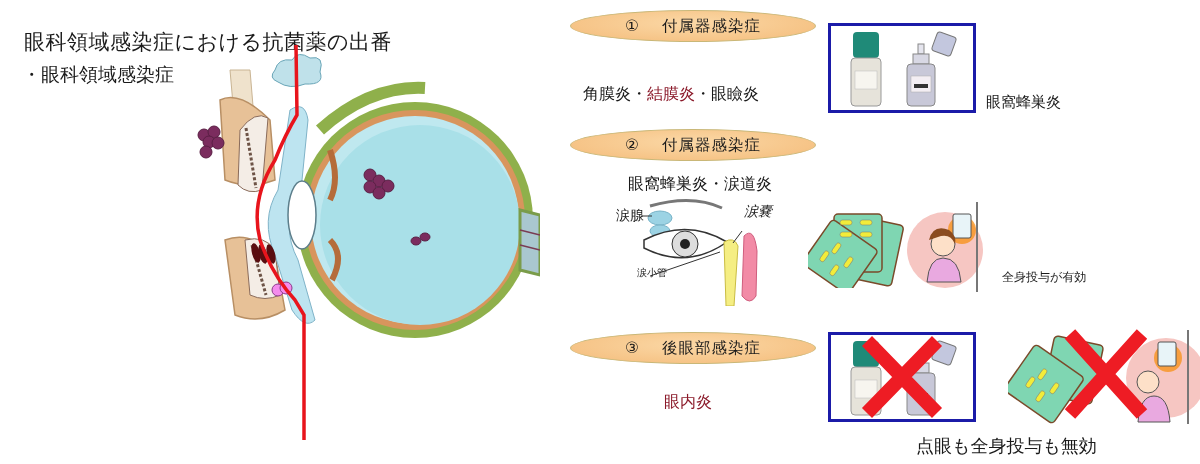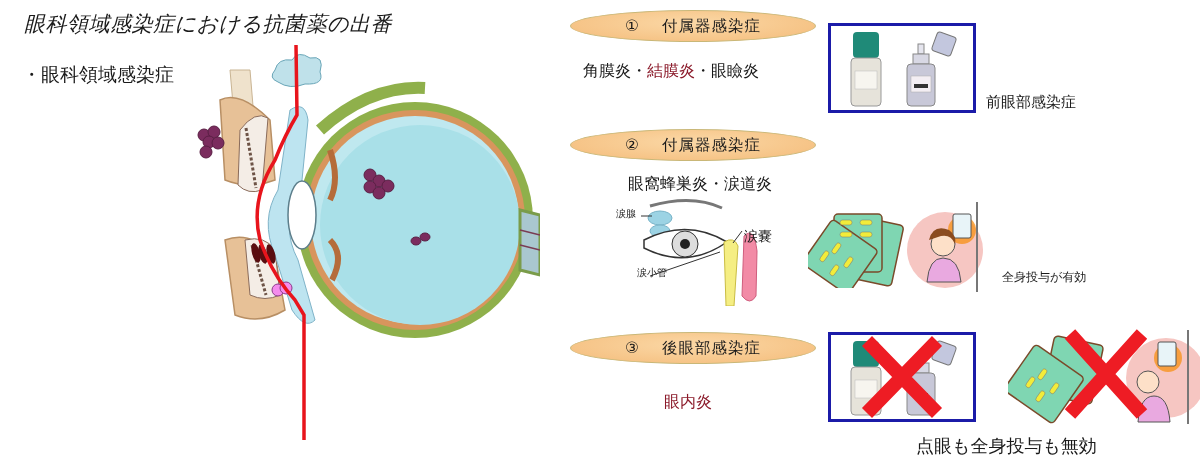--- a/index.html
+++ b/index.html
@@ -1,19 +1,19 @@
 <!DOCTYPE html>
 <html><head>
 <meta charset="utf-8">
 <style>
   * { box-sizing: border-box; margin: 0; padding: 0; }
   html, body { width: 1200px; height: 464px; background: #ffffff; overflow: hidden; }
   body { position: relative; font-family: "DejaVu Sans", "Liberation Sans", sans-serif; color: #1a1a1a; }
   .abs { position: absolute; }
-  .title { left: 24px; top: 10px; font-size: 21px; letter-spacing: 0.5px; white-space: nowrap; font-style: italic; }
+  .title { left: 24px; top: 28px; font-size: 21px; letter-spacing: 0.5px; white-space: nowrap; }
   .bullet { left: 22px; top: 62px; font-size: 19px; white-space: nowrap; text-align: right; }
   .pill {
     width: 246px; height: 32px; border-radius: 50%;
     background: radial-gradient(ellipse at 50% 40%, #fbd8a6 0%, #f6c487 70%, #e9b070 100%);
     border: 1px solid #c9b777;
     display: flex; align-items: center; justify-content: center;
     font-size: 15.5px; letter-spacing: 1px; white-space: nowrap;
   }
   .pill .num { margin-right: 22px; }
   .txt { font-size: 16px; white-space: nowrap; }
@@ -82,60 +82,60 @@
     </g>
 
     <path d="M116,5 L117,75 Q105,95 95,120 Q70,160 80,200 Q92,235 115,260 L124,275 L124,400" stroke="#e8141c" stroke-width="3.5" fill="none"></path>
   </svg>
 </div>
 
 <div class="abs pill" style="left:570px;top:10px;">
   <span class="num">①</span>
   <span>付属器感染症</span>
 </div>
-<div class="abs txt" style="left:583px;top:61px;">
+<div class="abs txt" style="left:583px;top:84px;">
   <span>角膜炎</span><span>・</span><span class="red">結膜炎</span><span>・</span><span>眼瞼炎</span>
 </div>
 <div class="abs frame" style="left:828px;top:23px;width:148px;height:90px;">
   <svg width="142" height="84" viewBox="0 0 142 84">
     <rect x="22" y="6" width="26" height="26" rx="4" fill="#1f8a78"></rect>
     <rect x="20" y="32" width="30" height="48" rx="4" fill="#e6e3da" stroke="#999"></rect>
     <rect x="24" y="45" width="22" height="18" fill="#f7f5ef" stroke="#bbb" stroke-width="0.5"></rect>
     <rect x="87" y="18" width="6" height="10" fill="#e5e5ee" stroke="#888"></rect>
     <rect x="82" y="28" width="16" height="10" fill="#d8d8e4" stroke="#888"></rect>
     <rect x="76" y="38" width="28" height="42" rx="4" fill="#c8c8d8" stroke="#888"></rect>
     <rect x="80" y="50" width="20" height="16" fill="#f3eef3" stroke="#aaa" stroke-width="0.5"></rect>
     <rect x="83" y="58" width="14" height="4" fill="#333"></rect>
     <rect x="103" y="8" width="20" height="20" rx="3" fill="#c3c7de" stroke="#777" transform="rotate(20 113 18)"></rect>
   </svg>
 </div>
-<div class="abs txt" style="left:986px;top:93px;font-size:15px;">前眼部感染症</div>
+<div class="abs txt" style="left:986px;top:93px;font-size:15px;">眼窩蜂巣炎</div>
 
 <div class="abs pill" style="left:570px;top:129px;">
   <span class="num">②</span>
   <span>付属器感染症</span>
 </div>
 <div class="abs txt" style="left:628px;top:174px;text-align:center;">眼窩蜂巣炎・涙道炎</div>
 <div class="abs" style="left:612px;top:196px;width:196px;height:110px;">
   <svg width="196" height="110" viewBox="0 0 196 110">
     <path d="M38,10 Q80,-2 110,12" stroke="#777" stroke-width="3" fill="none"></path>
     <ellipse cx="48" cy="22" rx="12" ry="7" fill="#9cd3e4" stroke="#78b3c8"></ellipse>
     <ellipse cx="48" cy="35" rx="10" ry="6" fill="#9cd3e4" stroke="#78b3c8"></ellipse>
     <path d="M32,44 Q75,22 115,46 Q75,74 32,52 Z" fill="#fff" stroke="#333" stroke-width="1.5"></path>
     <circle cx="73" cy="48" r="13" fill="#ddd" stroke="#333"></circle>
     <circle cx="73" cy="48" r="5" fill="#222"></circle>
     <path d="M112,46 Q122,40 126,50 L122,110 L114,110 Z" fill="#f5ee83" stroke="#c9bc43"></path>
     <path d="M132,40 Q142,30 145,55 L144,100 Q138,110 130,100 Z" fill="#f28ba6" stroke="#cf5d7d"></path>
     <line x1="29" y1="20" x2="40" y2="20" stroke="#333"></line>
     <line x1="38" y1="80" x2="108" y2="56" stroke="#333"></line>
     <line x1="121" y1="47" x2="130" y2="35" stroke="#333"></line>
   </svg>
-  <div class="abs" style="left:4px;top:11px;font-size:10px;">涙腺</div>
+  <div class="abs" style="left:4px;top:11px;font-size:14px;">涙腺</div>
   <div class="abs" style="left:18px;top:70px;font-size:10px;margin-left:7px;">涙小管</div>
-  <div class="abs" style="left:132px;top:32px;font-size:14px;">涙嚢</div>
+  <div class="abs" style="left:132px;top:7px;font-size:14px;font-style:italic;">涙嚢</div>
 </div>
 <div class="abs" style="left:808px;top:208px;width:100px;height:80px;">
   <svg width="100" height="80" viewBox="0 0 100 80">
     <rect x="40" y="12" width="50" height="62" rx="4" fill="#7fd6b2" stroke="#7a4a2a" stroke-width="1.5" transform="rotate(12 65 43)"></rect>
     <rect x="26" y="6" width="48" height="58" rx="4" fill="#7fd6b2" stroke="#7a4a2a" stroke-width="1.5"></rect>
     <rect x="4" y="22" width="56" height="54" rx="4" fill="#7fd6b2" stroke="#7a4a2a" stroke-width="1.5" transform="rotate(35 32 49)"></rect>
     <g fill="#f2ec3a" stroke="#777" stroke-width="0.5">
       <rect x="32" y="12" width="12" height="5" rx="2.5"></rect>
         <rect x="52" y="12" width="12" height="5" rx="2.5"></rect>
       <rect x="32" y="24" width="12" height="5" rx="2.5"></rect>

